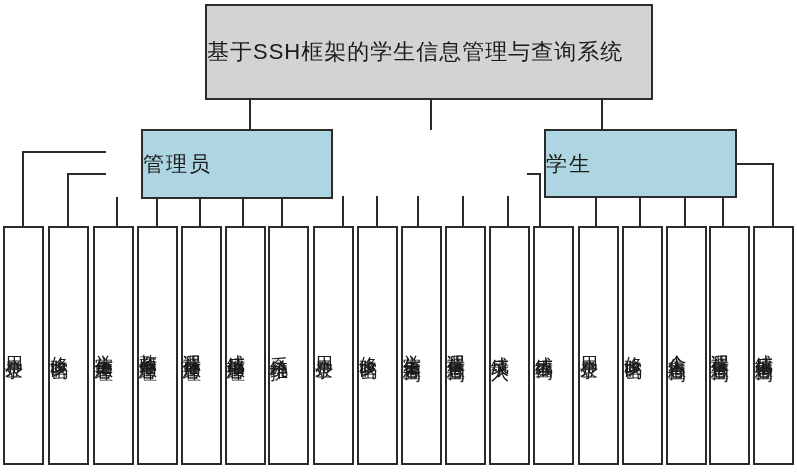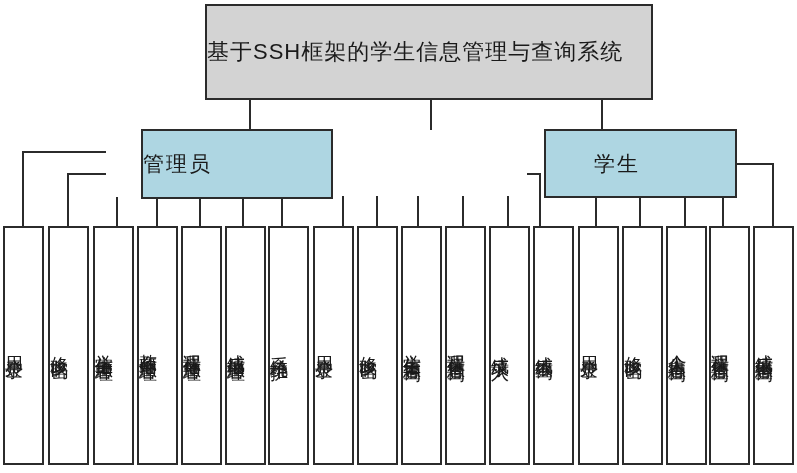--- a/index.html
+++ b/index.html
@@ -87,21 +87,21 @@
   <div class="line hline" style="left: 736px; top: 163px; width: 38px; background: rgb(43, 43, 43);"></div>
   <div class="line vline" style="left: 772px; top: 163px; height: 63px; background: rgb(43, 43, 43);"></div>
 
   <div class="box title-box" style="background: rgb(211, 211, 211); border-color: rgb(43, 43, 43);">
     <span>基于SSH框架的学生信息管理与查询系统</span>
   </div>
 
   <div class="box role-box" id="role-admin" style="background: rgb(174, 214, 226); border-color: rgb(43, 43, 43);">
     <span>管理员</span>
   </div>
-  <div class="box role-box" id="role-student" style="background: rgb(174, 214, 226); border-color: rgb(43, 43, 43); padding-left: 48px;">
+  <div class="box role-box" id="role-student" style="background: rgb(174, 214, 226); border-color: rgb(43, 43, 43);">
     <span>学生</span>
   </div>
 
   <div class="box leaf" style="left: 3px; background: rgb(255, 255, 255); border-color: rgb(43, 43, 43);">
       <span class="vtext">用户登录</span>
     </div>
   <div class="box leaf" style="left: 48px; background: rgb(255, 255, 255); border-color: rgb(43, 43, 43);">
       <span class="vtext">修改密码</span>
     </div>
   <div class="box leaf" style="left: 93px; background: rgb(255, 255, 255); border-color: rgb(43, 43, 43);">

